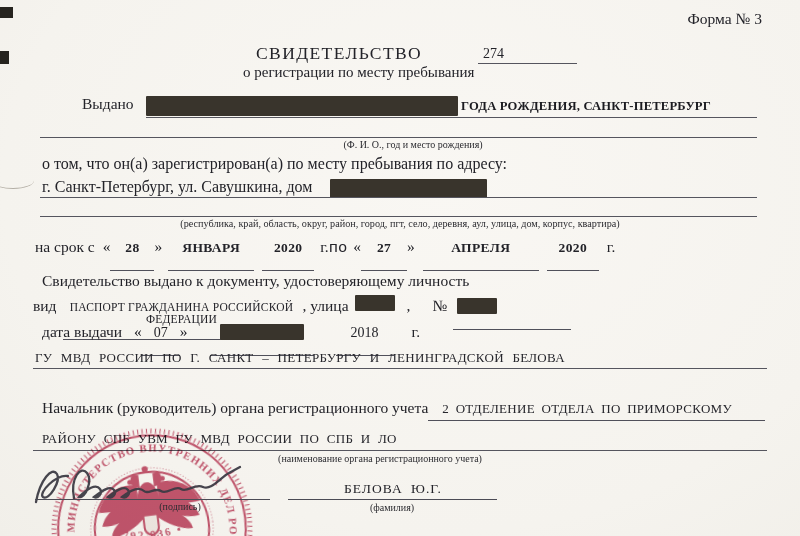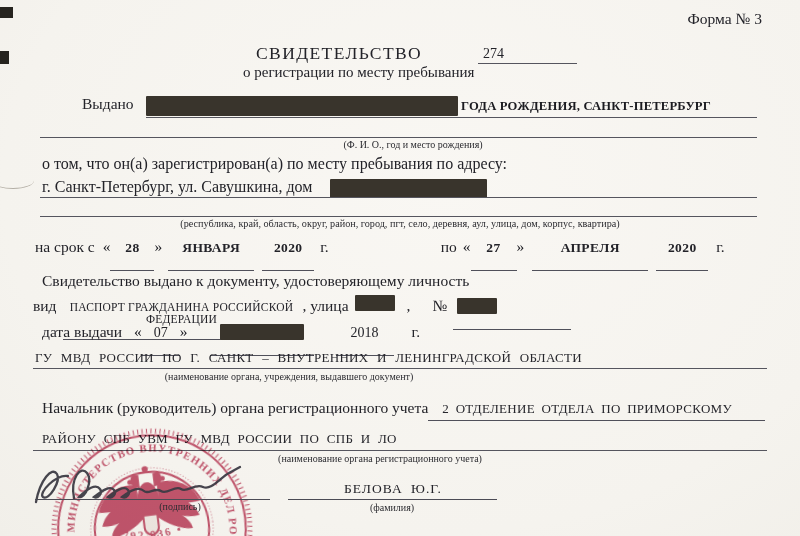--- a/index.html
+++ b/index.html
@@ -58,21 +58,21 @@
   <div class="caption" style="left:400px;top:218px;font-size:10.2px;">(республика, край, область, округ, район, город, пгт, село, деревня, аул, улица, дом, корпус, квартира)</div>
 
   <div class="row" style="left:35px;top:238px;">
     <span>на срок с</span>
     <span style="margin-left:8px;">«</span>
     <span class="cell bd" style="width:44px;">28</span>
     <span>»</span>
     <span class="cell bd" style="width:86px;margin-left:6px;">ЯНВАРЯ</span>
     <span class="cell bd" style="width:52px;margin-left:8px;">2020</span>
     <span style="margin-left:6px;">г.</span>
-    <span style="margin-left:112px;">по</span>
+    <span style="font-family:Liberation Mono, monospace;">по</span>
     <span style="margin-left:6px;">«</span>
     <span class="cell bd" style="width:46px;">27</span>
     <span>»</span>
     <span class="cell bd" style="width:116px;margin-left:8px;">АПРЕЛЯ</span>
     <span class="cell bd" style="width:52px;margin-left:8px;">2020</span>
     <span style="margin-left:8px;">г.</span>
   </div>
 
   <div class="abs" style="left:42px;top:272px;font-size:15.5px;">Свидетельство выдано к документу, удостоверяющему личность</div>
 
@@ -89,23 +89,22 @@
   <div class="row" style="left:42px;top:323px;">
     <span>дата выдачи</span>
     <span style="margin-left:12px;">«</span>
     <span class="cell" style="width:38px;font-size:14px;">07</span>
     <span>»</span>
     <span class="cell" style="width:104px;margin-left:22px;"><span class="redact inline" style="width:84px;"></span></span>
     <span class="cell" style="width:58px;margin-left:22px;font-size:14px;">2018</span>
     <span style="margin-left:18px;">г.</span>
   </div>
 
-  <div class="abs caps" style="left:35px;top:350px;word-spacing:5px;">ГУ МВД РОССИИ ПО Г. САНКТ – ВНУТРЕННИХ И ЛЕНИНГРАДСКОЙ ОБЛАСТИ</div>
+  <div class="abs caps" style="left:35px;top:350px;word-spacing:5px;">ГУ МВД РОССИИ ПО Г. САНКТ – ПЕТЕРБУРГУ И ЛЕНИНГРАДСКОЙ БЕЛОВА</div>
   <div class="rule" style="left:33px;top:368px;width:734px;"></div>
-  <div class="caption" style="left:289px;top:371px;">(наименование органа, учреждения, выдавшего документ)</div>
 
   <div class="row" style="left:42px;top:399px;width:723px;">
     <span>Начальник (руководитель) органа регистрационного учета</span>
     <span class="caps" style="flex:1;border-bottom:1px solid #50505a;padding:0 0 3px 14px;word-spacing:3px;white-space:nowrap;">2 ОТДЕЛЕНИЕ ОТДЕЛА ПО ПРИМОРСКОМУ</span>
   </div>
   <div class="abs caps" style="left:42px;top:431px;word-spacing:4px;">РАЙОНУ СПБ УВМ ГУ МВД РОССИИ ПО СПБ И ЛО</div>
   <div class="rule" style="left:33px;top:450px;width:734px;"></div>
   <div class="caption" style="left:380px;top:453px;">(наименование органа регистрационного учета)</div>
 
   <svg class="stamp" viewBox="0 0 200 200">

